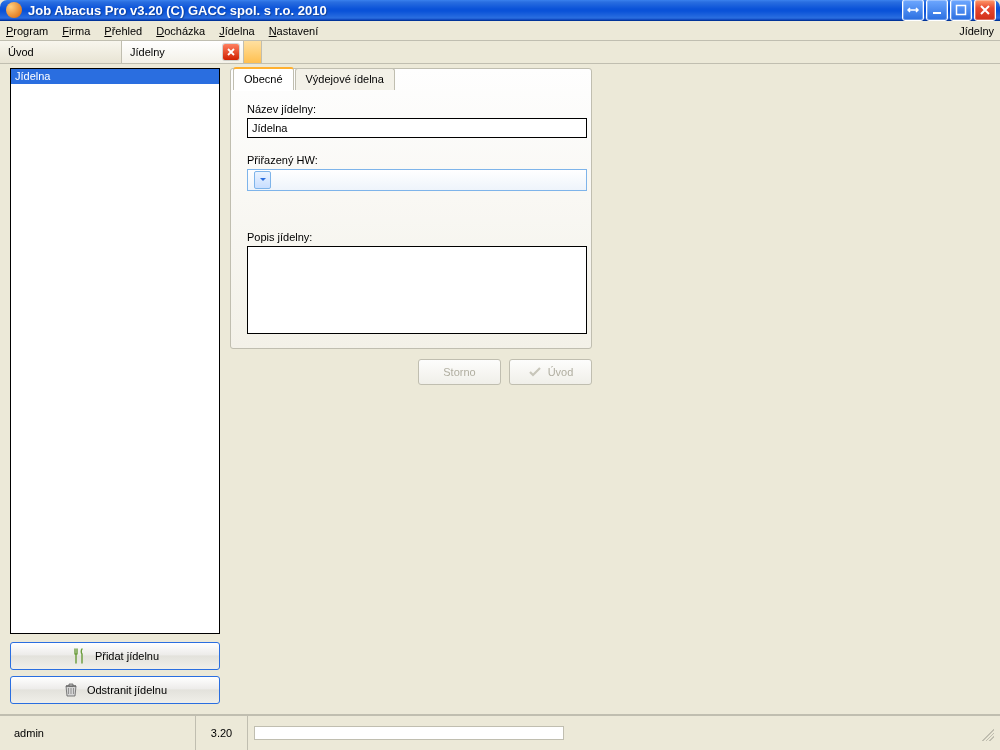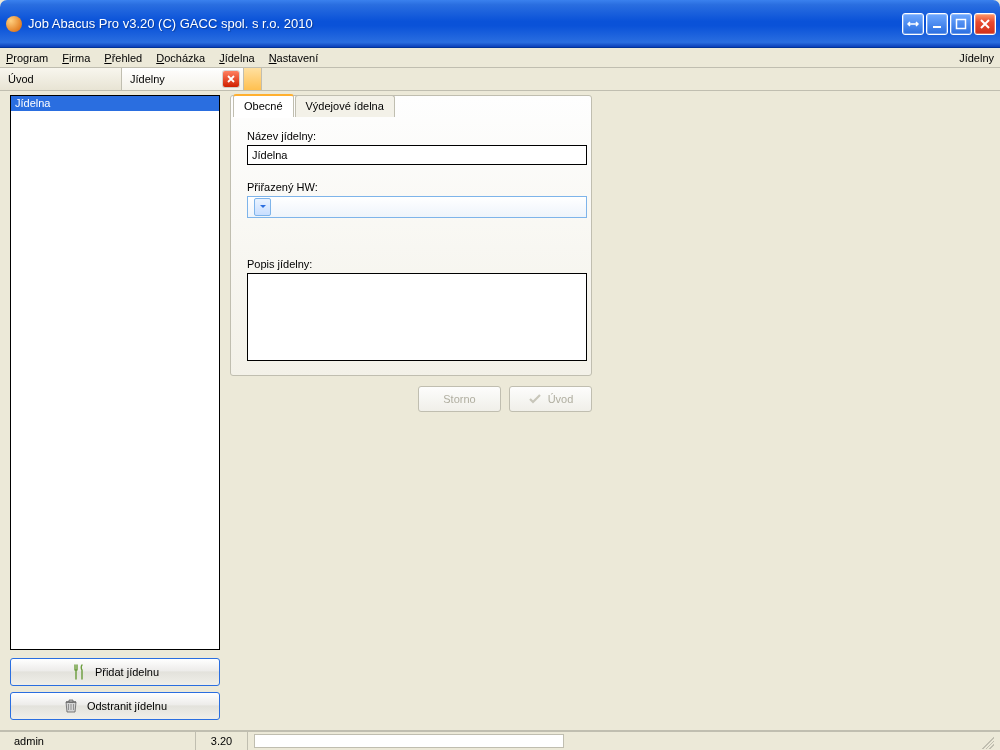--- a/index.html
+++ b/index.html
@@ -9,26 +9,26 @@
     font-size: 11px;
     background: #ece9d8;
     width: 1000px;
     height: 750px;
     overflow: hidden;
     display: flex;
     flex-direction: column;
   }
   
   .titlebar {
-    height: 48px;
+    height: 21px;
     background: linear-gradient(to bottom, #3a81ee 0%, #2a6ee0 10%, #0a52d8 45%, #0a52d8 55%, #2a6ee0 90%, #0a3fb8 100%);
     display: flex;
     align-items: center;
     color: #fff;
-    font-weight: normal;
+    font-weight: bold;
     font-size: 13px;
     padding: 0 4px;
     border-radius: 7px 7px 0 0;
     border-bottom: 1px solid #003399;
   }
   .titlebar .app-icon {
     width: 16px; height: 16px; margin: 0 6px 0 2px;
     background: radial-gradient(circle at 30% 30%, #ffd080, #d86000);
     border-radius: 50%;
   }
@@ -237,21 +237,21 @@
     display: flex;
     align-items: center;
     justify-content: center;
     gap: 6px;
     color: #b0aea0;
     cursor: default;
   }
   .actbtn .check { width: 14px; height: 14px; }
   
   .statusbar {
-    height: 20px;
+    height: 36px;
     border-top: 2px solid #c0beb0;
     background: #ece9d8;
     display: flex;
     align-items: center;
     padding: 0 6px;
     font-size: 11px;
   }
   .statusbar .cell {
     border-right: 1px solid #c0beb0;
     padding: 0 8px;

